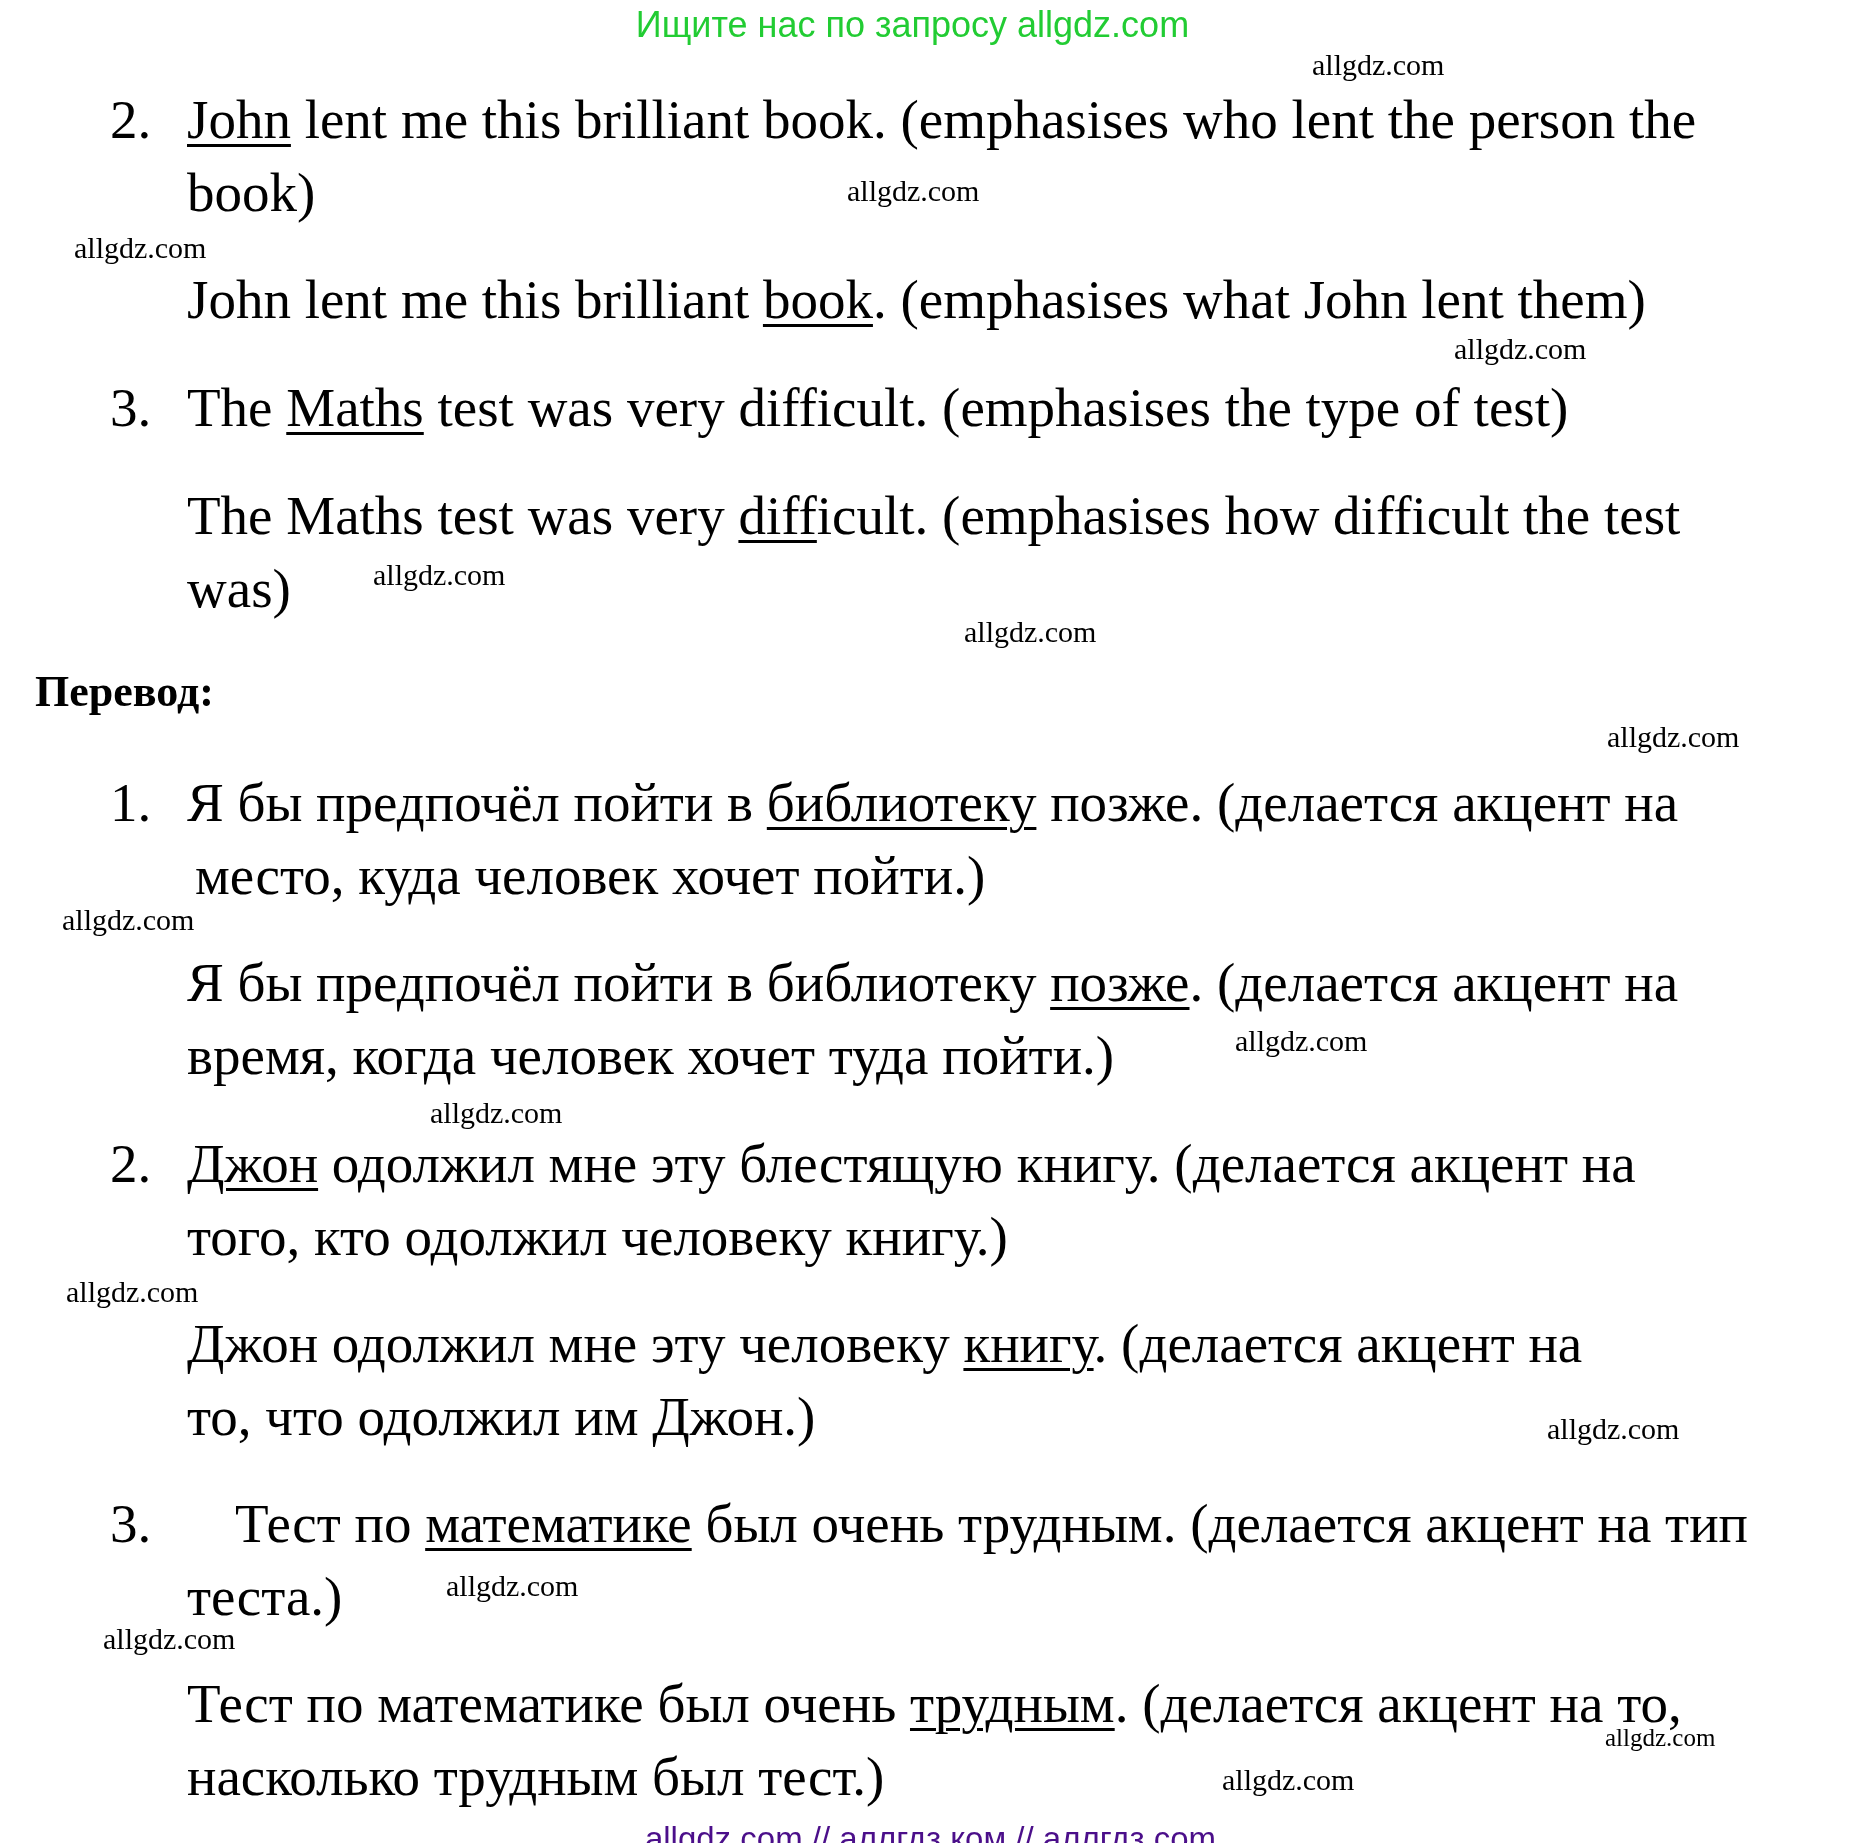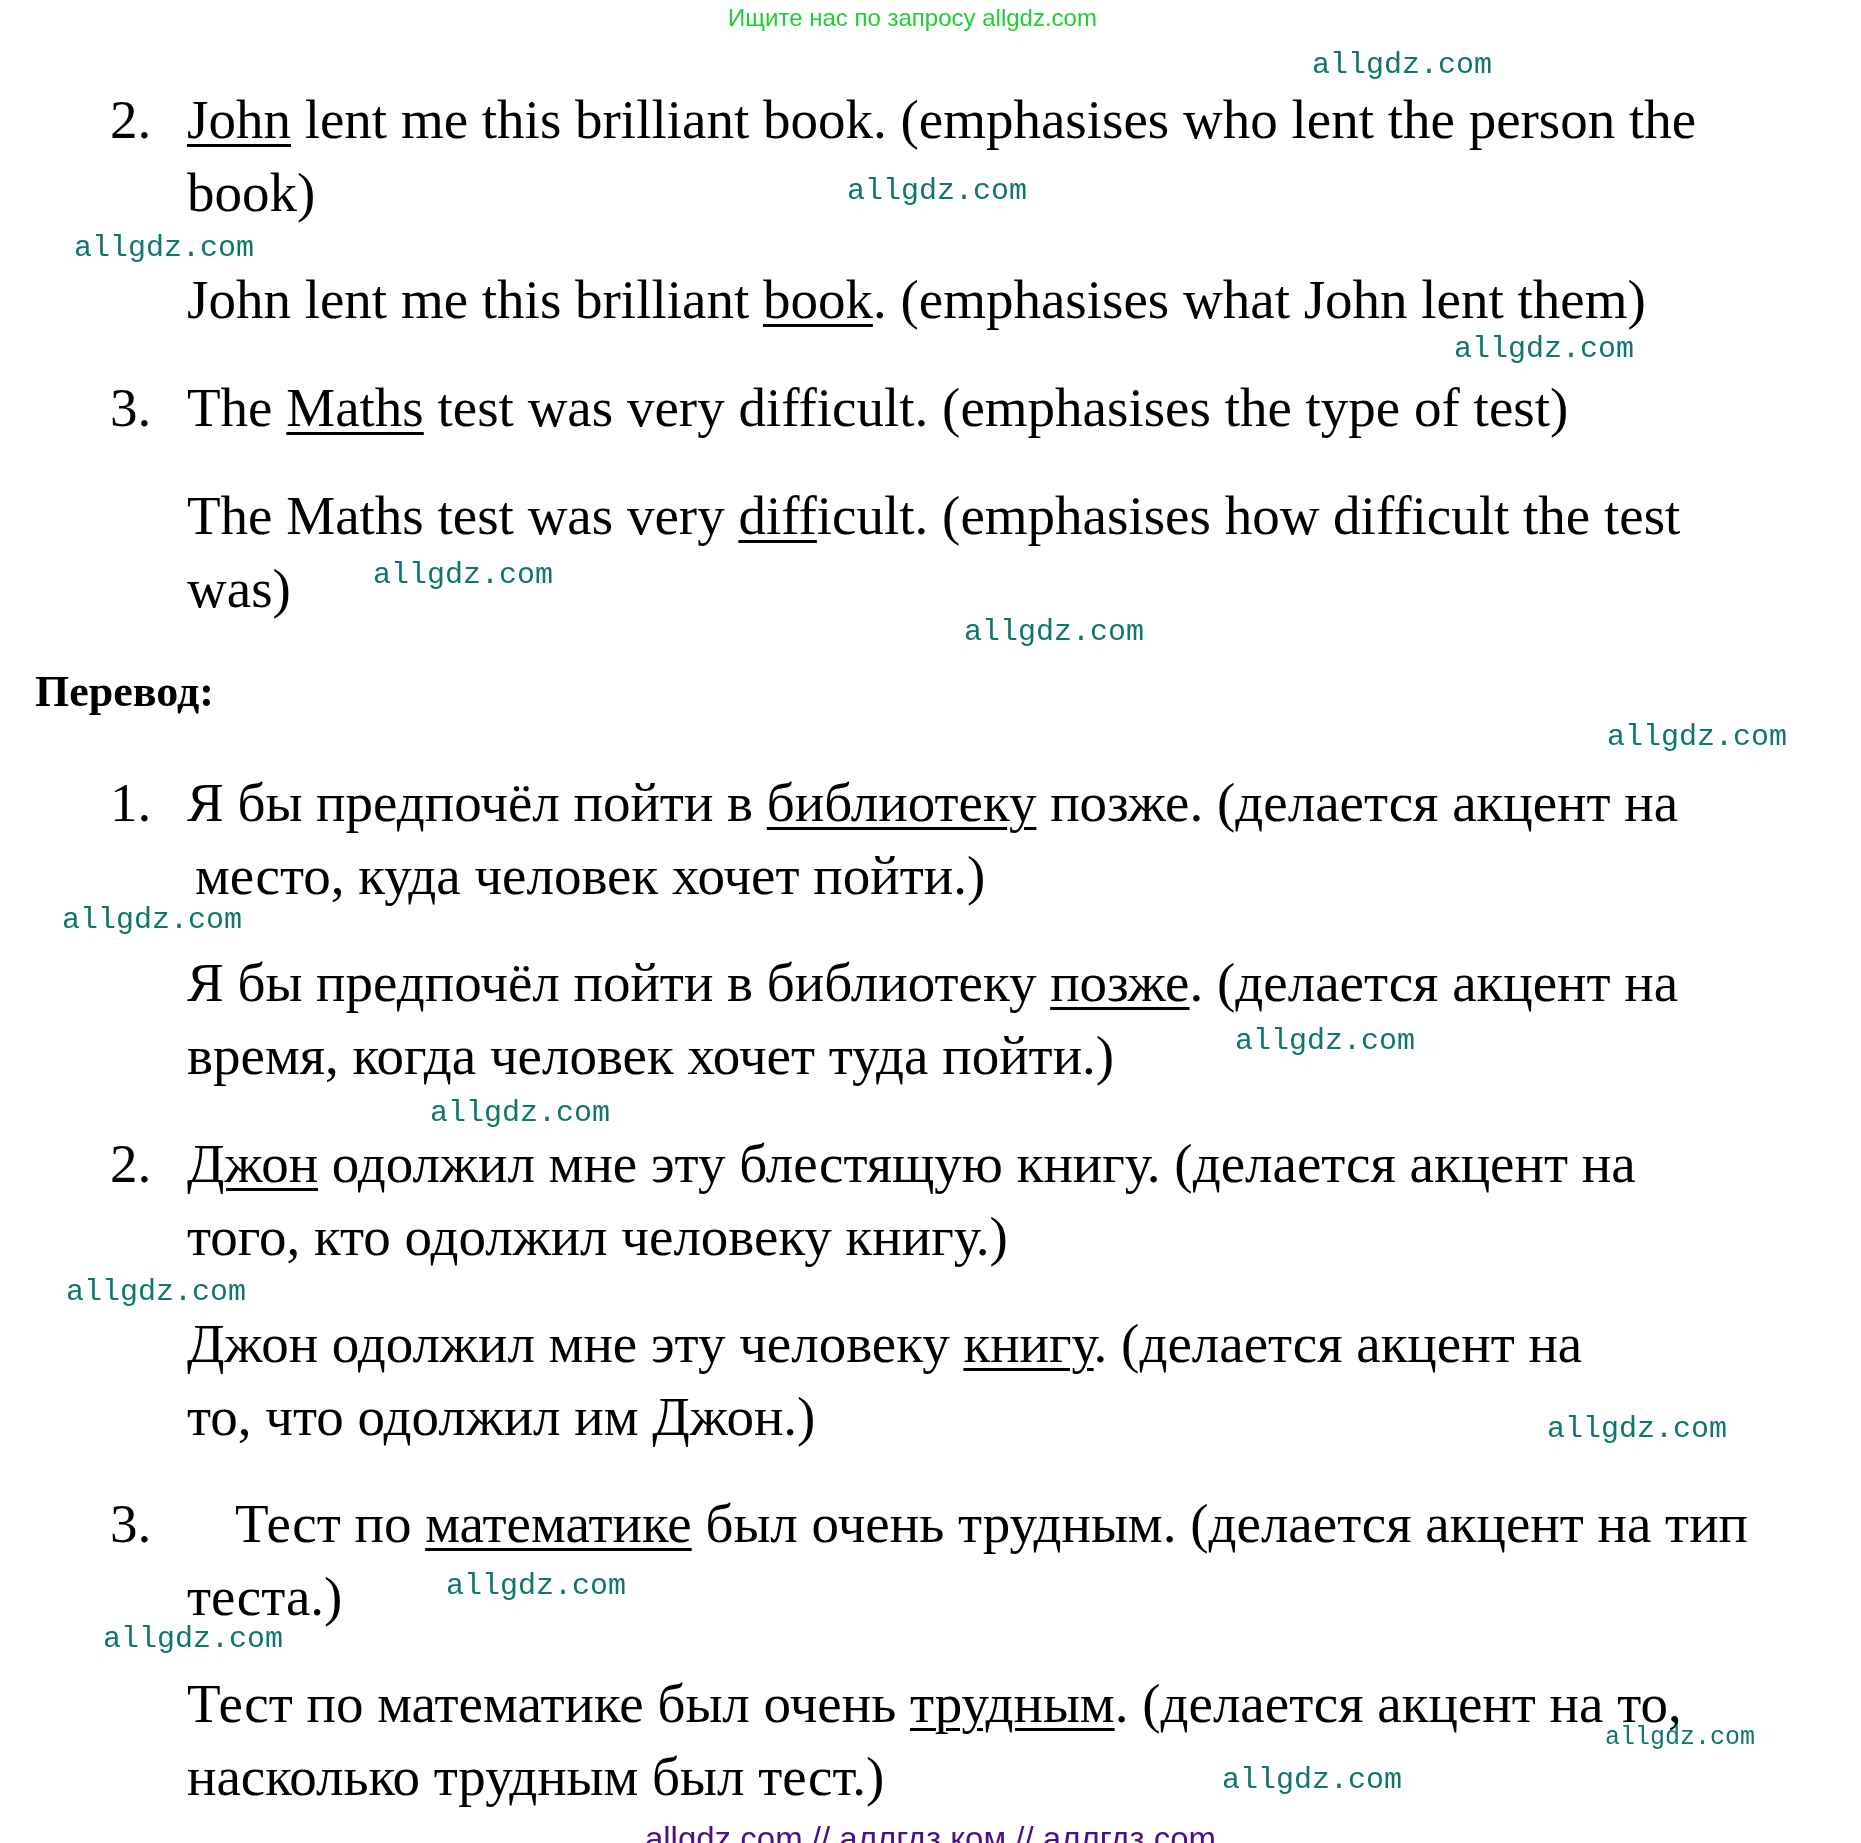--- a/index.html
+++ b/index.html
@@ -1,20 +1,20 @@
 <!DOCTYPE html>
 <html><head>
 <meta charset="utf-8">
 <style>
   html, body { margin:0; padding:0; background:#fff; }
   body { width:1861px; height:1843px; position:relative; overflow:hidden; }
   .serif { font-family:"Liberation Serif", "DejaVu Serif", serif; color:#000; font-size:55px; position:absolute; white-space:nowrap; line-height:1; }
-  .wm { font-family:Liberation Mono, monospace; color:#0f766e; font-size:30px; position:absolute; white-space:nowrap; line-height:1; }
+  .wm { font-family:Liberation Serif, serif; color:#000000; font-size:30px; position:absolute; white-space:nowrap; line-height:1; }
   .wm.small { font-size:25px; }
-  .hdr { font-family:"Liberation Sans", sans-serif; color:#2ecc40; color:#22cc33; font-size:24px; position:absolute; white-space:nowrap; left:0; width:1825px; text-align:center; top:4px; }
+  .hdr { font-family:"Liberation Sans", sans-serif; color:#2ecc40; color:#22cc33; font-size:36px; position:absolute; white-space:nowrap; left:0; width:1825px; text-align:center; top:4px; }
   .ftr { font-family:"Liberation Sans", sans-serif; color:#4b0f8a; font-size:33px; position:absolute; white-space:nowrap; left:0; width:1861px; text-align:center; top:1820px; }
   u { text-decoration-thickness:3px; text-underline-offset:6px; }
   .heading { font-weight:bold; }
 </style>
 </head>
 <body>
 
 <div class="hdr">Ищите нас по запросу allgdz.com</div>
 
 <div class="serif" style="left:110px;top:92px;">2.</div>

